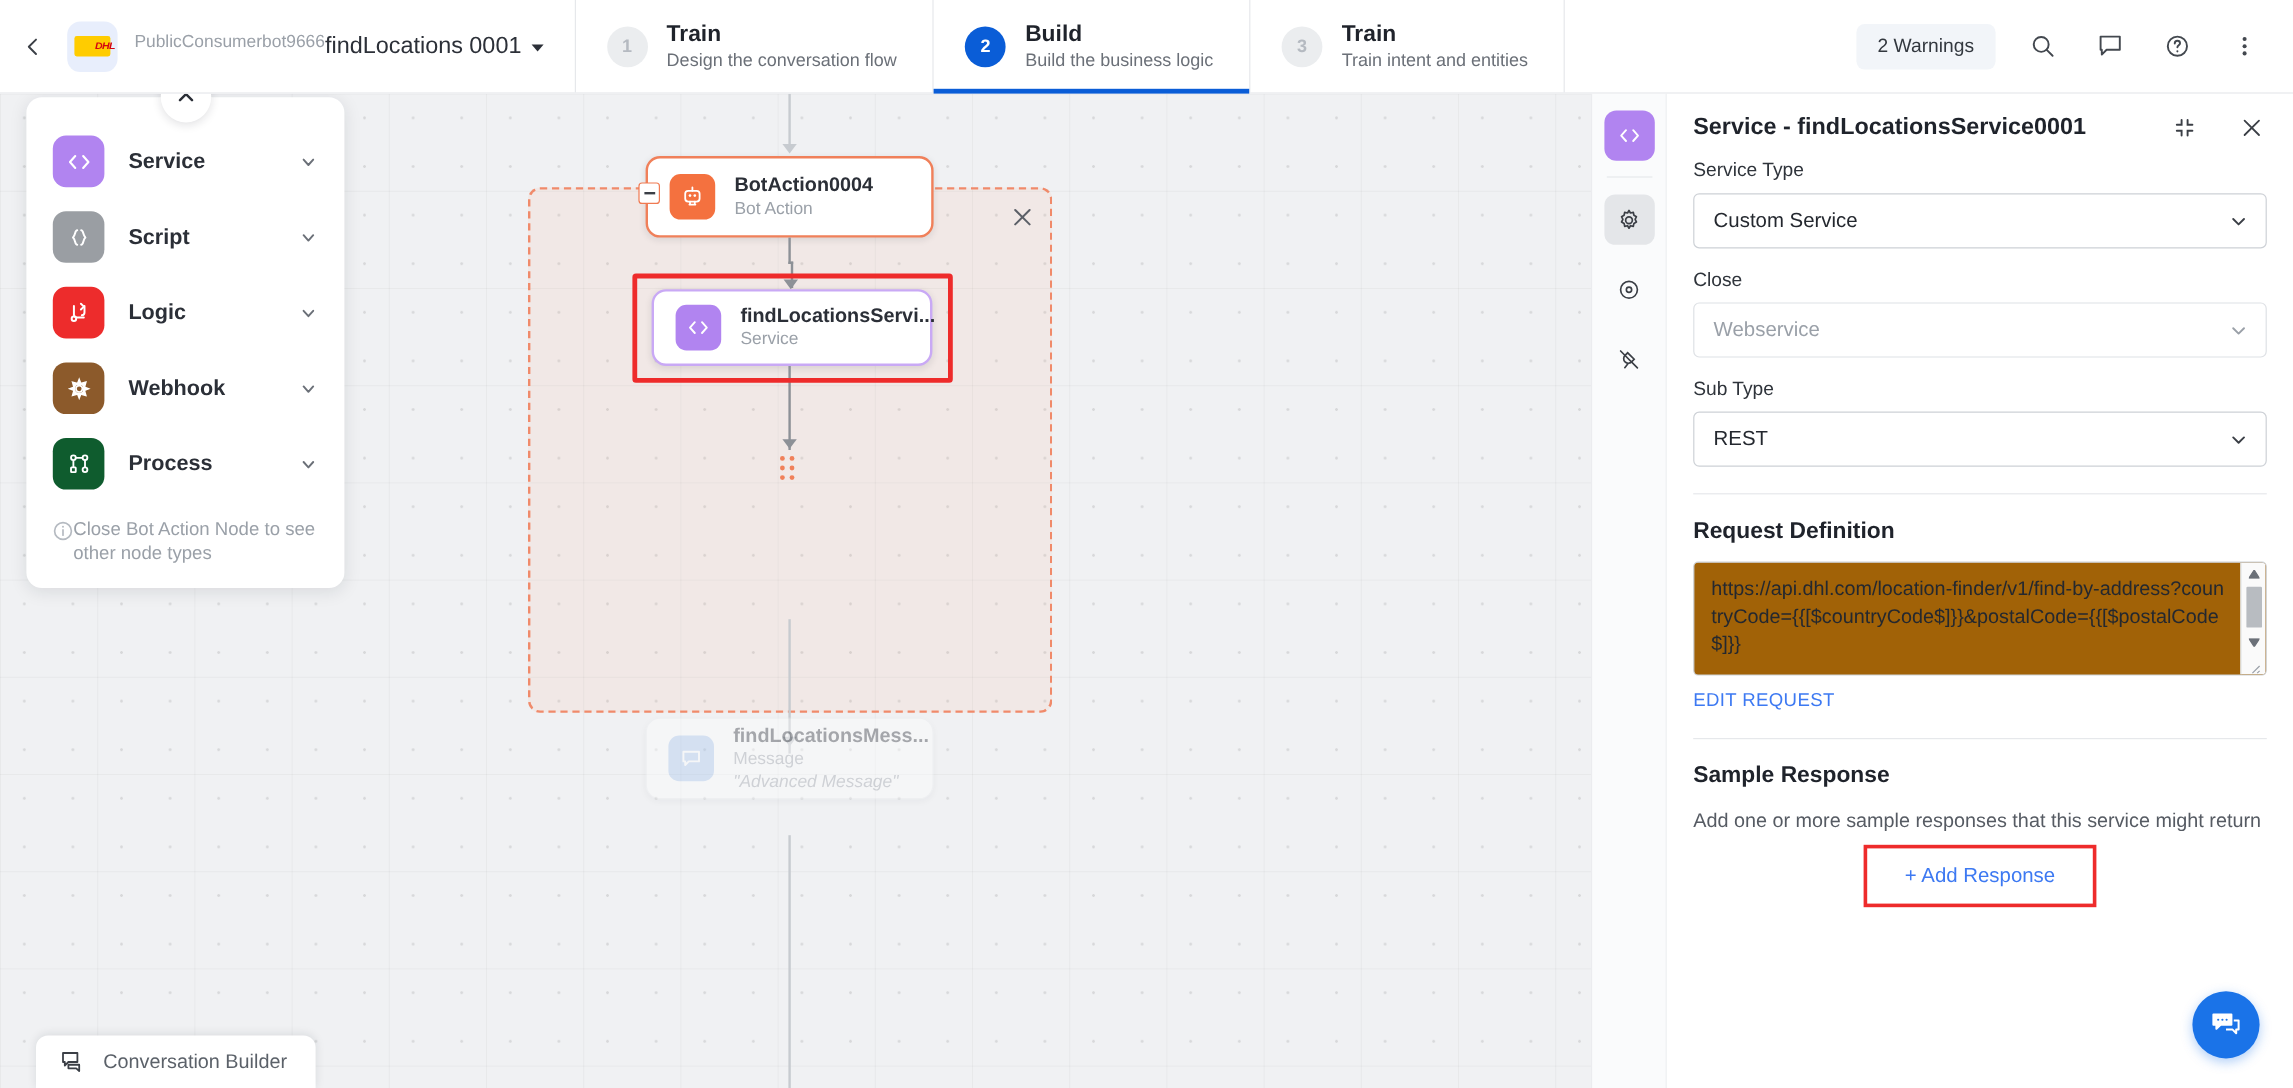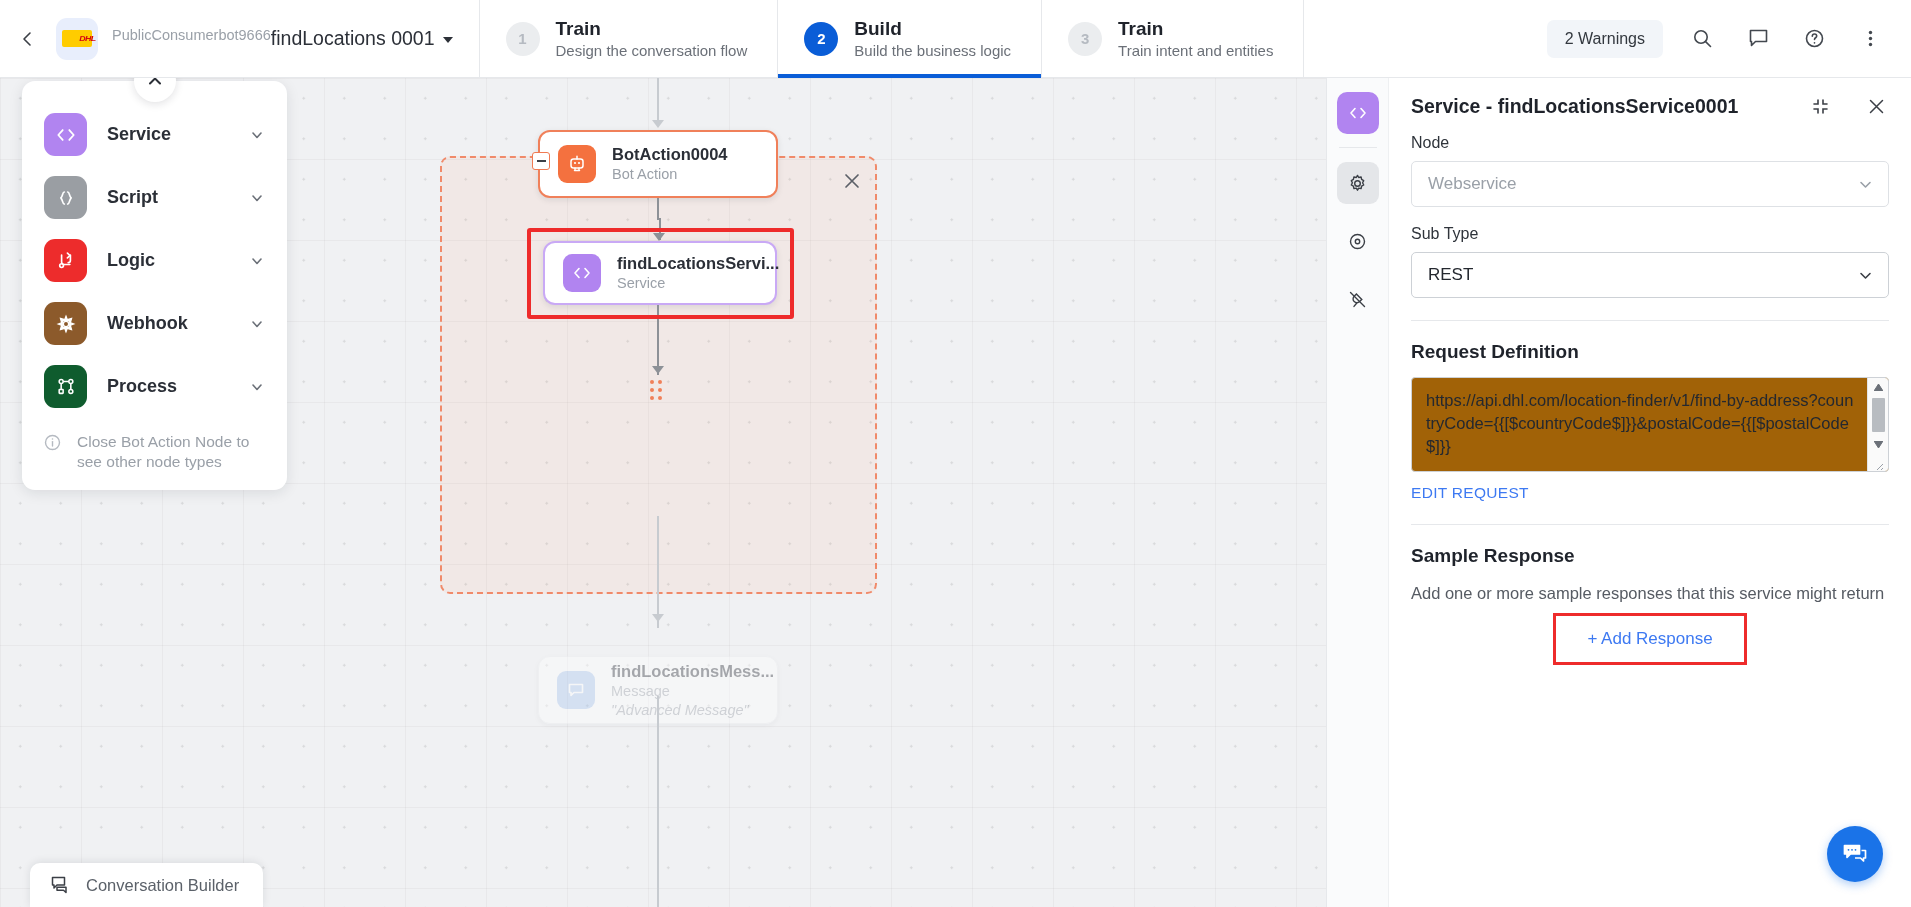--- a/index.html
+++ b/index.html
@@ -148,21 +148,21 @@
   #node-service {
     left: 543px; top: 163px; width: 234px; height: 64px;
     border: 2px solid #c9a9f5;
   }
   .red-highlight {
     position: absolute; left: 527px; top: 150px; width: 267px; height: 91px;
     border: 4px solid #ee2b2b; border-radius: 3px; z-index: 7;
     pointer-events: none;
   }
   #node-message {
-    left: 538px; top: 578px; width: 240px; height: 68px;
+    left: 538px; top: 520px; width: 240px; height: 68px;
     border: 1px solid #eceef0; opacity: 0.38;
   }
 
   .dots-handle {
     position: absolute; left: 650px; top: 302px; width: 16px; height: 22px;
     display: grid; grid-template-columns: repeat(2, 5px); grid-template-rows: repeat(3, 5px);
     gap: 3px; cursor: grab;
   }
   .dots-handle i { width: 4px; height: 4px; border-radius: 50%; background: #f0805a; }
 
@@ -184,21 +184,21 @@
     display: flex; align-items: center; gap: 20px;
     padding: 10px 22px 10px 22px; cursor: pointer;
   }
   .pal-ic {
     width: 43px; height: 43px; border-radius: 11px; flex: none;
     display: flex; align-items: center; justify-content: center; color: #fff;
   }
   .pal-label { font-size: 18px; font-weight: 700; color: #2b2f37; flex: 1; }
   .chev { stroke: #6b7078; }
   .pal-note {
-    display: flex; gap: 16px; padding: 14px 24px 0 22px;
+    display: flex; gap: 0; padding: 14px 24px 0 22px;
     font-size: 15.5px; color: #9aa0a8; line-height: 20px;
   }
   .pal-note svg { flex: none; margin-top: 2px; stroke: #b5bac1; }
 
   
   .cb-pill {
     position: absolute; left: 30px; bottom: 0; height: 44px;
     background: #fff; border-radius: 10px 10px 0 0;
     display: flex; align-items: center; gap: 14px; padding: 0 24px 0 20px;
     box-shadow: 0 -1px 8px rgba(20,25,40,0.10); z-index: 25; cursor: pointer;
@@ -606,23 +606,32 @@
         </div>
         <div class="rhead-ic">
           <svg width="21" height="21" viewBox="0 0 21 21" stroke-width="1.5" stroke-linecap="round">
             <path d="M4.5 4.5 L16.5 16.5 M16.5 4.5 L4.5 16.5"></path>
           </svg>
         </div>
       </div>
 
       <div class="rcontent">
 
-
         <div class="field">
-          <div class="flabel">Node</div>
+          <div class="flabel">Service Type</div>
+          <div class="fselect">
+            <span>Custom Service</span>
+            <svg width="17" height="17" viewBox="0 0 17 17" fill="none" stroke-width="1.6" stroke-linecap="round" stroke-linejoin="round">
+                <path d="M4 6.5 L8.5 11 L13 6.5"></path>
+              </svg>
+          </div>
+        </div>
+
+        <div class="field">
+          <div class="flabel">Close</div>
           <div class="fselect disabled">
             <span>Webservice</span>
             <svg width="17" height="17" viewBox="0 0 17 17" fill="none" stroke-width="1.6" stroke-linecap="round" stroke-linejoin="round">
                 <path d="M4 6.5 L8.5 11 L13 6.5"></path>
               </svg>
           </div>
         </div>
 
         <div class="field">
           <div class="flabel">Sub Type</div>

